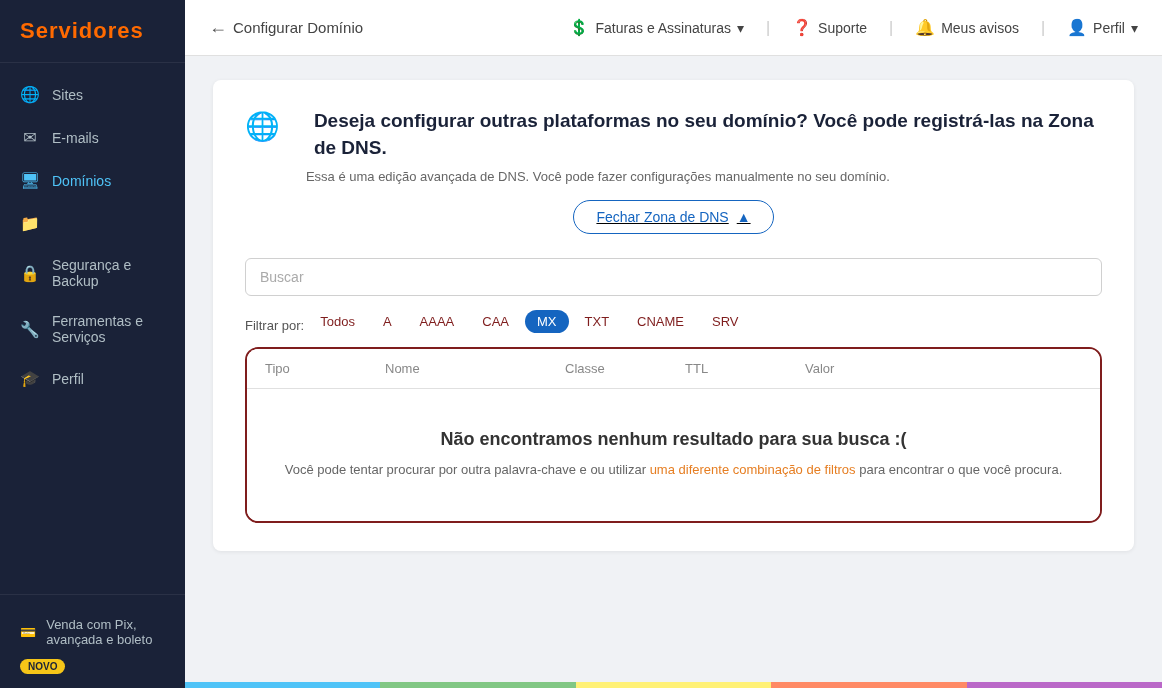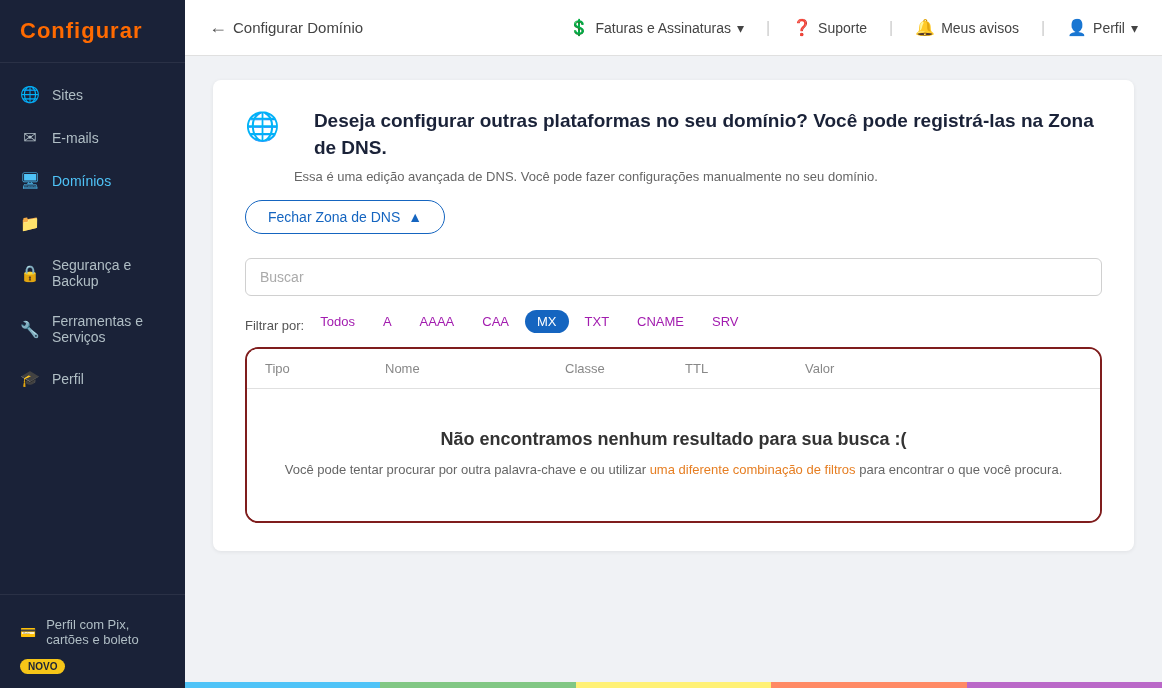--- a/index.html
+++ b/index.html
@@ -132,24 +132,27 @@
       font-size: 19px;
       font-weight: 700;
       color: #1a2238;
       line-height: 1.4;
       margin-left: 20px;
     }
     .dns-banner-sub {
       color: #666;
       font-size: 13px;
       margin-top: 8px;
+      margin-left: 12px;
     }
     .dns-zone-btn-wrap {
       display: flex;
+      justify-content: center;
       margin: 16px 0 24px;
+      text-decoration: underline;
     }
     .dns-zone-btn {
       border: 1.5px solid #1565c0;
       color: #1565c0;
       background: #fff;
       border-radius: 20px;
       padding: 8px 22px;
       font-size: 14px;
       cursor: pointer;
       display: flex;
@@ -192,21 +195,21 @@
       gap: 4px;
       margin-bottom: 14px;
       font-size: 13px;
     }
     .filter-label { color: #555; }
     .filter-chip {
       padding: 4px 12px;
       border-radius: 14px;
       cursor: pointer;
       font-size: 13px;
-      color: #a21caf;
+      color: #7f1d1d;
       background: transparent;
       border: none;
     }
     .filter-chip.active {
       background: #1565c0;
       color: #fff;
       border-radius: 14px;
     }
 
     .table-wrap {
@@ -255,21 +258,21 @@
 
     
     ::-webkit-scrollbar { width: 6px; }
     ::-webkit-scrollbar-thumb { background: #ccc; border-radius: 3px; }
   </style>
 </head>
 <body>
 
 <div class="sidebar">
   <div class="sidebar-logo">
-    <span>Configurar</span>
+    <span>Servidores</span>
   </div>
   <nav class="sidebar-nav">
 
   <div class="sidebar-item">
       <span class="sidebar-icon">🌐</span>
       <span>Sites</span>
     </div>
       <div class="sidebar-item">
       <span class="sidebar-icon">✉</span>
       <span>E-mails</span>
@@ -290,21 +293,21 @@
       <span>Ferramentas e Serviços</span>
     </div>
       <div class="sidebar-item">
       <span class="sidebar-icon">🎓</span>
       <span>Perfil</span>
     </div>
     </nav>
   <div class="sidebar-bottom">
     <div class="sidebar-bottom-item">
       <span>💳</span>
-      <span>Perfil com Pix, cartões e boleto</span>
+      <span>Venda com Pix, avançada e boleto</span>
     </div>
     <div class="novo-badge">NOVO</div>
   </div>
 </div>
 
 <div class="main">
 
   <div class="topbar">
     <div class="topbar-back">
       <span class="arrow">←</span>

